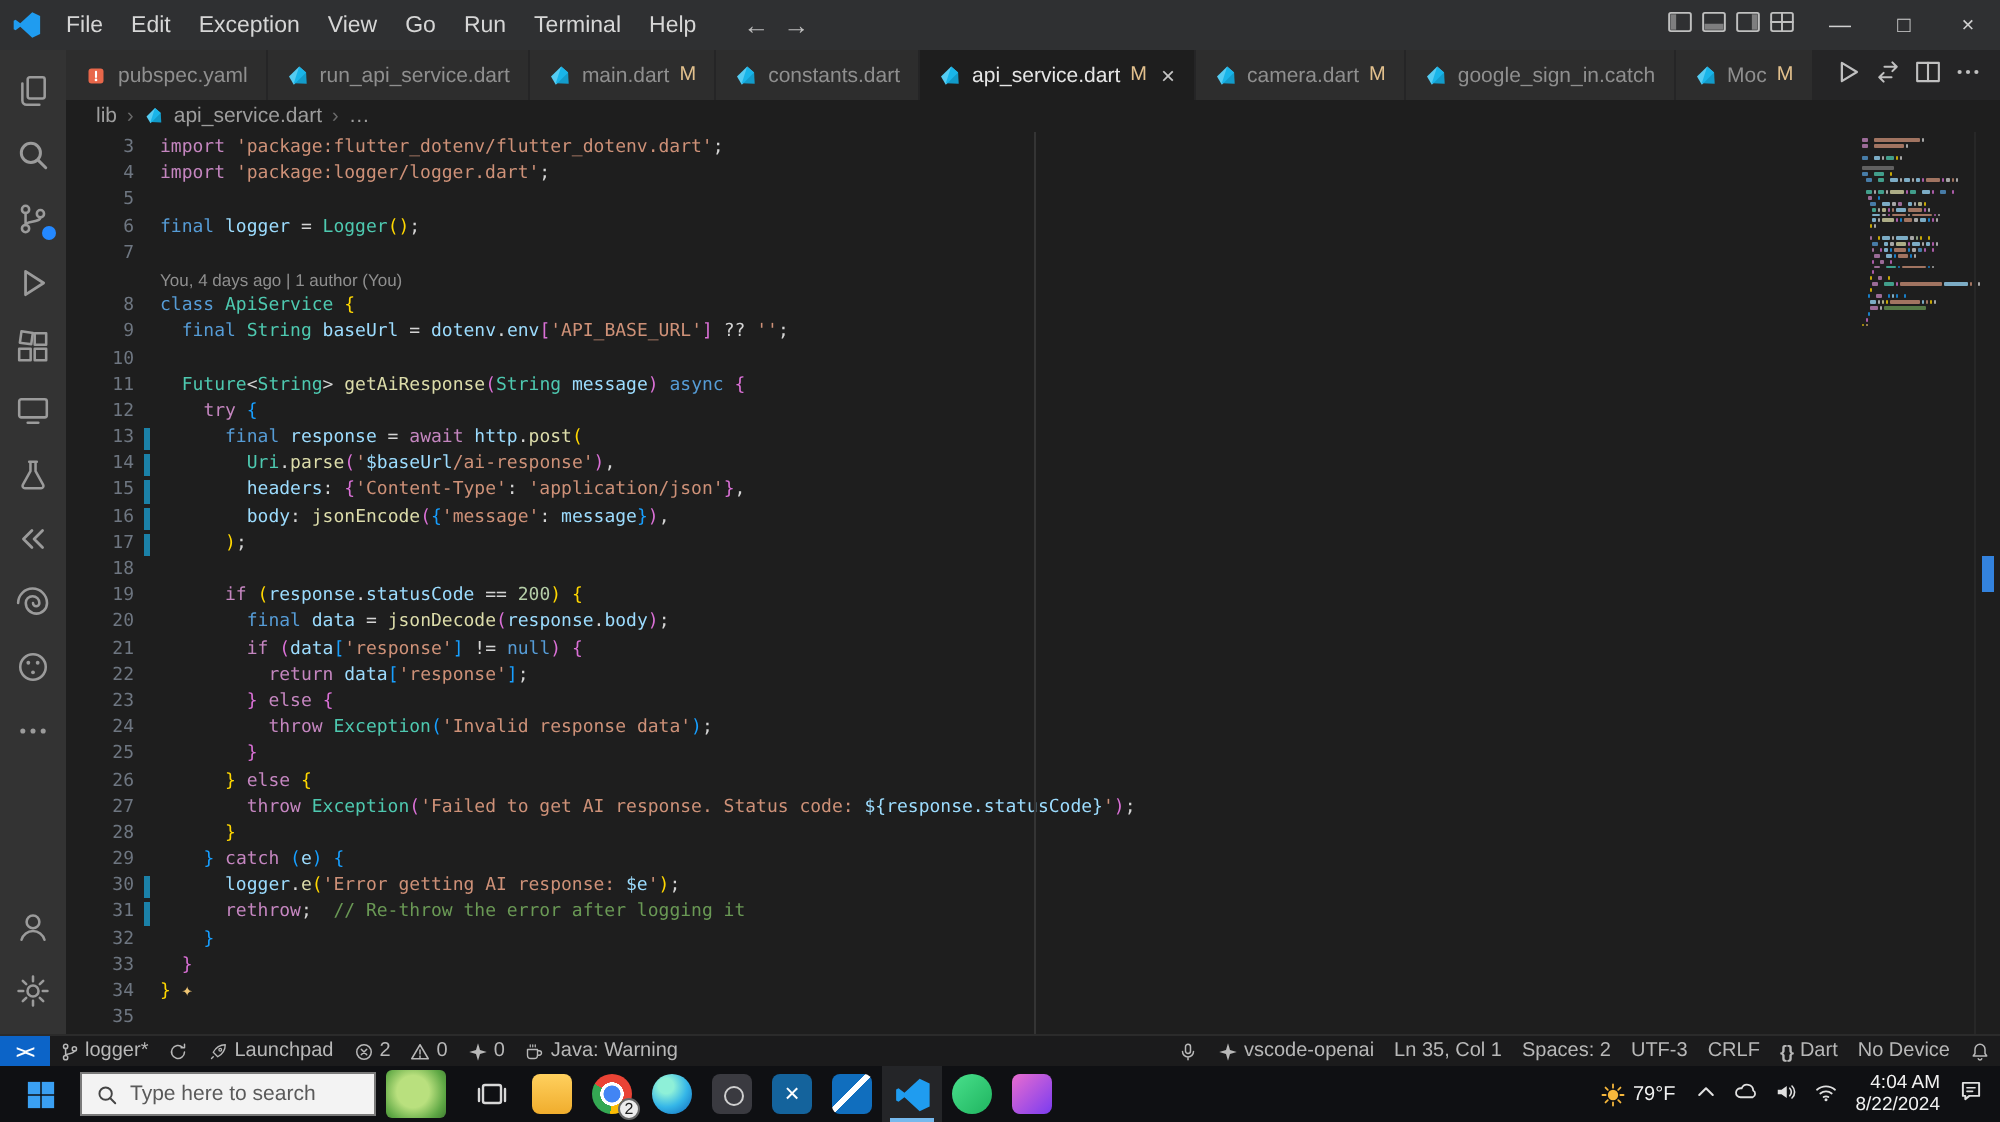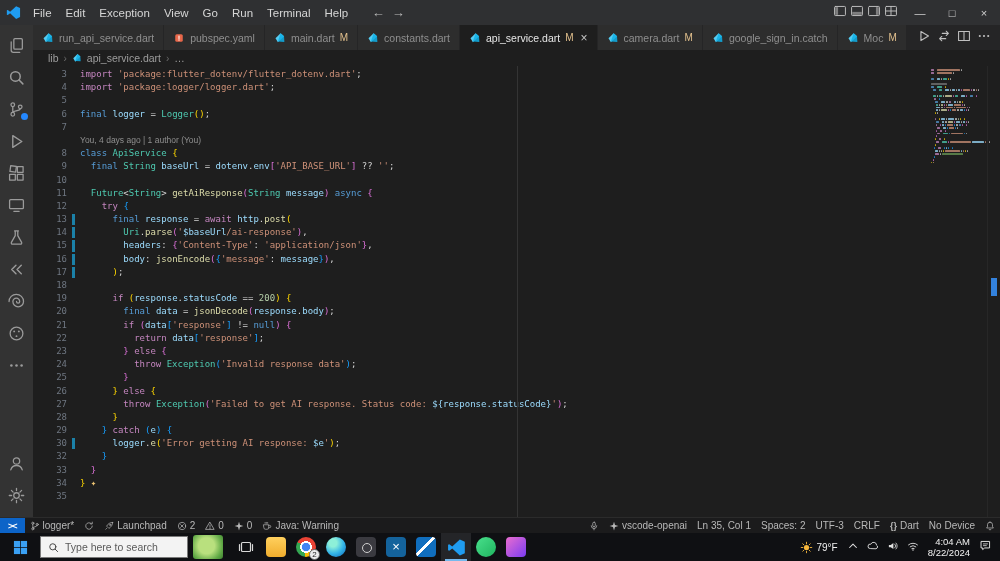--- a/index.html
+++ b/index.html
@@ -272,35 +272,35 @@
           </div>
         </div>
       </div>
 
     <div class="editor-col">
       <div class="tabbar">
         <div class="tabs" id="tabs">
             <div class="tab">
               <span class="ic" style="width: 12px; height: 12px;">
                 <svg viewBox="0 0 16 16">
-                  <path d="M8.8 1.6L2 8.4l3.2 5.4 8.2-8.2z" fill="#55ccf2"></path>
-                  <path d="M8.8 1.6l4.6 4 .4 7.6-8.6-.4z" fill="#0fb0e8" opacity=".85"></path>
-                </svg>
-              </span>
-              <span class="tab-label">run_api_service.dart</span>
-            </div>
-            <div class="tab">
-              <span class="ic" style="width: 12px; height: 12px;">
-                <svg viewBox="0 0 16 16">
                   <rect x="3" y="3" width="10" height="10" rx="2" fill="#e8674a"></rect>
                   <path d="M8 5.2v3.4" stroke="#fff" stroke-width="1.4"></path>
                   <circle cx="8" cy="10.6" r=".9" fill="#fff"></circle>
                 </svg>
               </span>
               <span class="tab-label">pubspec.yaml</span>
+            </div>
+            <div class="tab">
+              <span class="ic" style="width: 12px; height: 12px;">
+                <svg viewBox="0 0 16 16">
+                  <path d="M8.8 1.6L2 8.4l3.2 5.4 8.2-8.2z" fill="#55ccf2"></path>
+                  <path d="M8.8 1.6l4.6 4 .4 7.6-8.6-.4z" fill="#0fb0e8" opacity=".85"></path>
+                </svg>
+              </span>
+              <span class="tab-label">run_api_service.dart</span>
             </div>
             <div class="tab">
               <span class="ic" style="width: 12px; height: 12px;">
                 <svg viewBox="0 0 16 16">
                   <path d="M8.8 1.6L2 8.4l3.2 5.4 8.2-8.2z" fill="#55ccf2"></path>
                   <path d="M8.8 1.6l4.6 4 .4 7.6-8.6-.4z" fill="#0fb0e8" opacity=".85"></path>
                 </svg>
               </span>
               <span class="tab-label">main.dart</span>
               <span class="git-badge">M</span>
@@ -504,20 +504,24 @@
               <span class="gutter">28</span>
               <span class="code-text"><span style="color: rgb(212, 212, 212);">      </span><span style="color: rgb(255, 215, 0);">}</span></span>
             </div>
             <div class="code-row">
               <span class="gutter">29</span>
               <span class="code-text"><span style="color: rgb(212, 212, 212);">    </span><span style="color: rgb(23, 159, 255);">}</span><span style="color: rgb(212, 212, 212);"> </span><span style="color: rgb(197, 134, 192);">catch</span><span style="color: rgb(212, 212, 212);"> </span><span style="color: rgb(23, 159, 255);">(</span><span style="color: rgb(156, 220, 254);">e</span><span style="color: rgb(23, 159, 255);">)</span><span style="color: rgb(212, 212, 212);"> </span><span style="color: rgb(23, 159, 255);">{</span></span>
             </div>
             <div class="code-row">
               <span class="gutter mod">30</span>
               <span class="code-text"><span style="color: rgb(212, 212, 212);">      </span><span style="color: rgb(156, 220, 254);">logger</span><span style="color: rgb(212, 212, 212);">.</span><span style="color: rgb(220, 220, 170);">e</span><span style="color: rgb(255, 215, 0);">(</span><span style="color: rgb(206, 145, 120);">'Error getting AI response: </span><span style="color: rgb(156, 220, 254);">$e</span><span style="color: rgb(206, 145, 120);">'</span><span style="color: rgb(255, 215, 0);">)</span><span style="color: rgb(212, 212, 212);">;</span></span>
+            </div>
+            <div class="code-row">
+              <span class="gutter mod">31</span>
+              <span class="code-text"><span style="color: rgb(212, 212, 212);">      </span><span style="color: rgb(197, 134, 192);">rethrow</span><span style="color: rgb(212, 212, 212);">;  </span><span style="color: rgb(106, 153, 85);">// Re-throw the error after logging it</span></span>
             </div>
             <div class="code-row">
               <span class="gutter">32</span>
               <span class="code-text"><span style="color: rgb(212, 212, 212);">    </span><span style="color: rgb(23, 159, 255);">}</span></span>
             </div>
             <div class="code-row">
               <span class="gutter">33</span>
               <span class="code-text"><span style="color: rgb(212, 212, 212);">  </span><span style="color: rgb(218, 112, 214);">}</span></span>
             </div>
             <div class="code-row">

